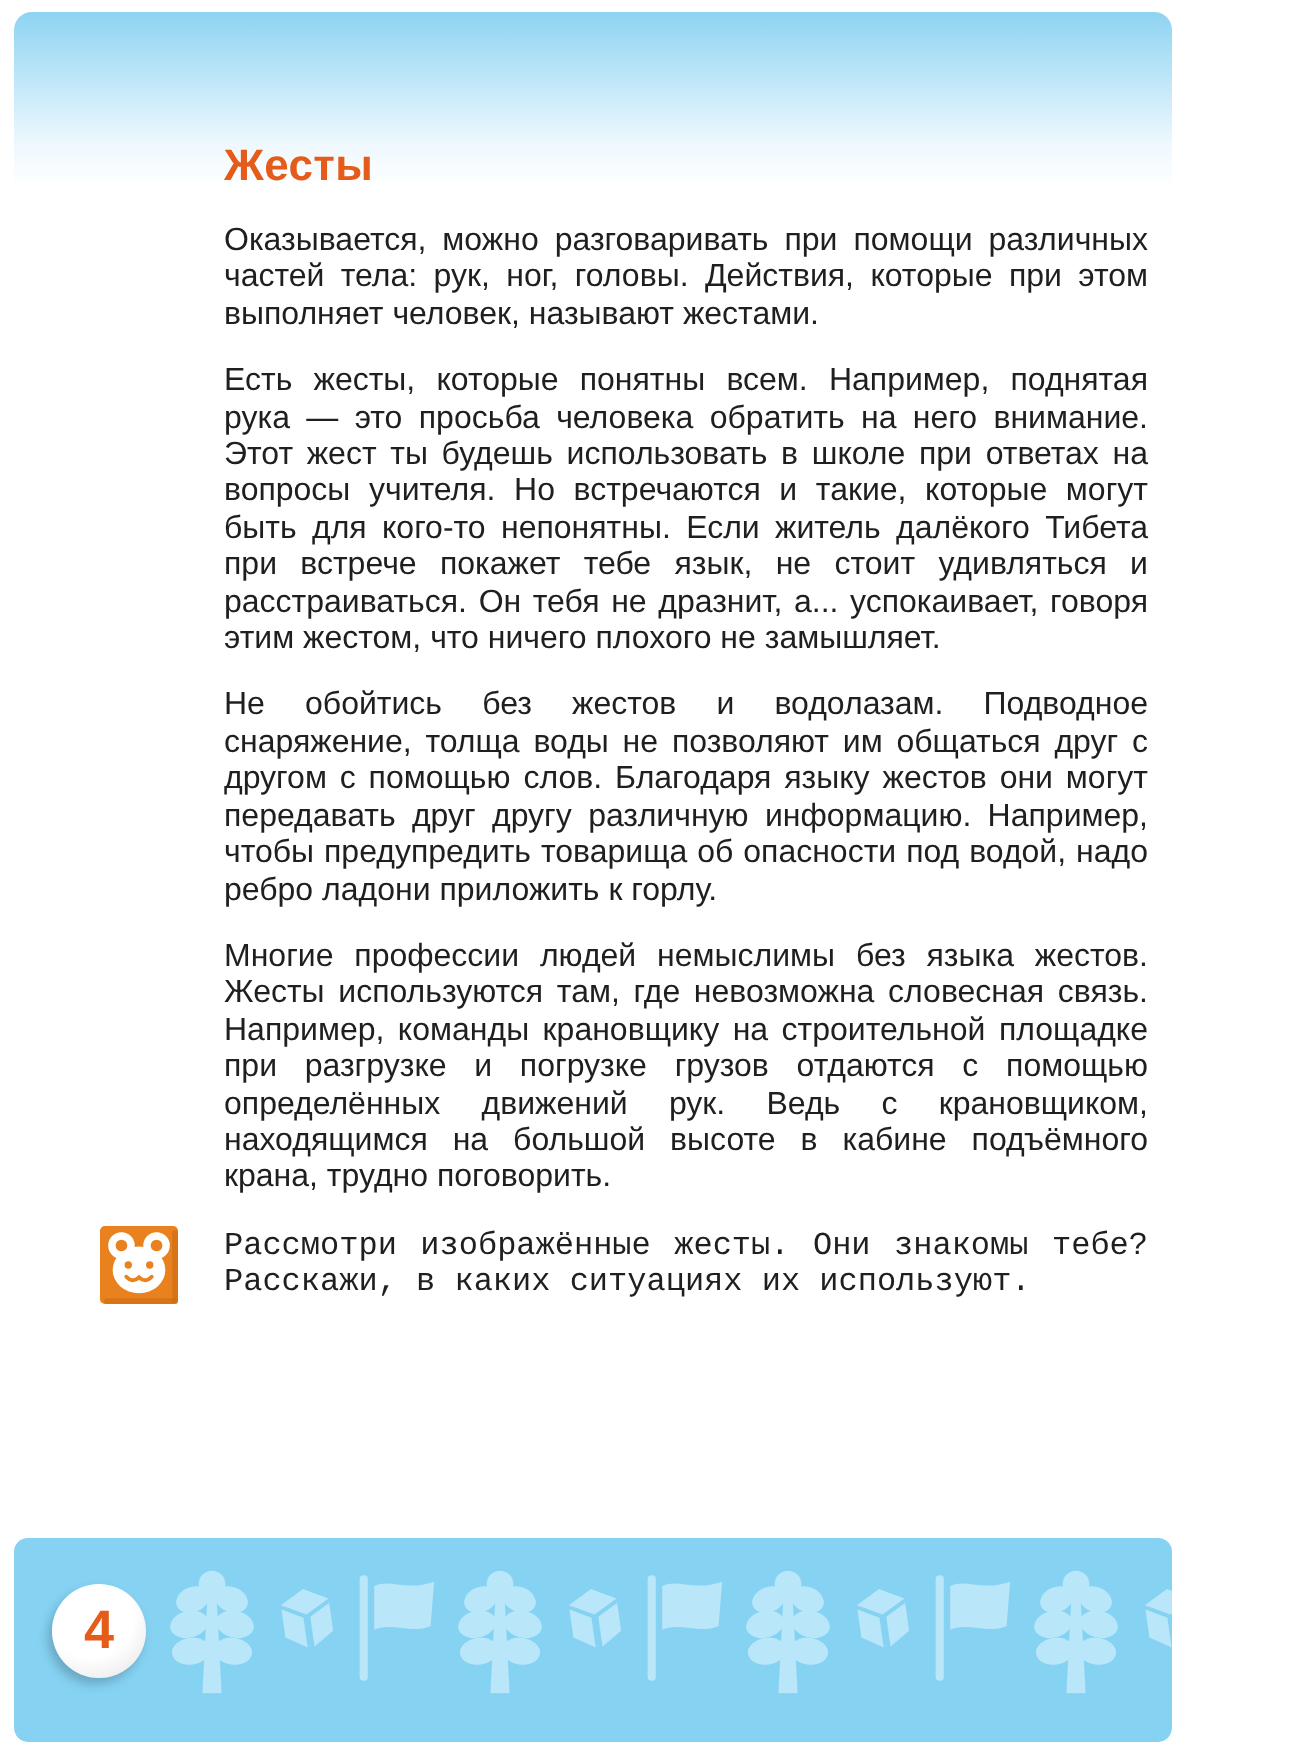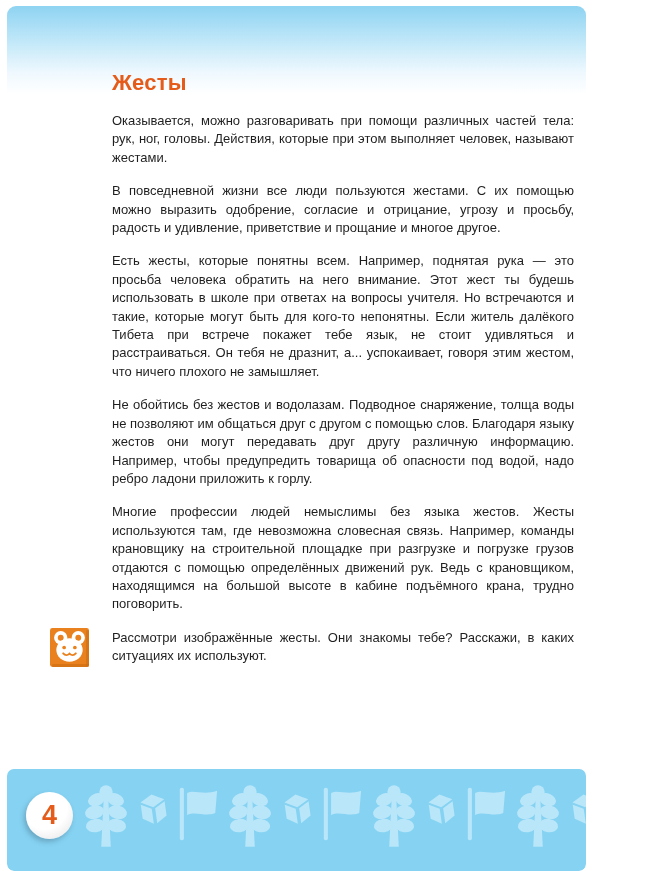--- a/index.html
+++ b/index.html
@@ -35,28 +35,29 @@
   }
   h1.title {
     margin: 64px 0 16px 0;
     font-size: 22px;
     font-weight: bold;
     color: var(--accent-orange);
     letter-spacing: 0.2px;
   }
   p.para {
     margin: 0 0 15px 0;
-    font-size: 13px;
+    font-size: 16px;
     line-height: 18.4px;
     text-align: justify;
     color: var(--body-text);
   }
   .task-row {
     position: relative;
     margin-top: 6px;
+    font-family: Liberation Mono, monospace;
   }
   .task-row p.para { margin-bottom: 0; }
   .bear-badge {
     position: absolute;
     left: -62px; top: -1px;
     width: 39px; height: 39px;
     display: block;
   }
   
   .footer-strip {
@@ -102,21 +103,20 @@
 </head>
 <body>
 
 <div class="page">
   <div class="content">
 
     <div class="text-column">
       <h1 class="title">Жесты</h1>
 
       <p class="para">Оказывается, можно разговаривать при помощи различных частей тела: рук, ног, головы. Действия, которые при этом выполняет человек, называют жестами.</p>
-      <p class="para">В повседневной жизни все люди пользуются жестами. С их помощью можно выразить одобрение, согласие и отрицание, угрозу и просьбу, радость и удивление, приветствие и прощание и многое другое.</p>
       <p class="para">Есть жесты, которые понятны всем. Например, поднятая рука — это просьба человека обратить на него внимание. Этот жест ты будешь использовать в школе при ответах на вопросы учителя. Но встречаются и такие, которые могут быть для кого-то непонятны. Если житель далёкого Тибета при встрече покажет тебе язык, не стоит удивляться и расстраиваться. Он тебя не дразнит, а... успокаивает, говоря этим жестом, что ничего плохого не замышляет.</p>
       <p class="para">Не обойтись без жестов и водолазам. Подводное снаряжение, толща воды не позволяют им общаться друг с другом с помощью слов. Благодаря языку жестов они могут передавать друг другу различную информацию. Например, чтобы предупредить товарища об опасности под водой, надо ребро ладони приложить к горлу.</p>
       <p class="para">Многие профессии людей немыслимы без языка жестов. Жесты используются там, где невозможна словесная связь. Например, команды крановщику на строительной площадке при разгрузке и погрузке грузов отдаются с помощью определённых движений рук. Ведь с крановщиком, находящимся на большой высоте в кабине подъёмного крана, трудно поговорить.</p>
 
       <div class="task-row">
         <span class="bear-badge">
           <svg width="39" height="39" viewBox="0 0 40 40" xmlns="http://www.w3.org/2000/svg">
             <rect x="0" y="0" width="40" height="40" rx="2.5" fill="var(--bear-orange)"></rect>
             <rect x="37" y="2" width="3" height="38" rx="1.5" fill="var(--bear-orange-dark)" opacity="0.55"></rect>
             <rect x="2" y="37" width="38" height="3" rx="1.5" fill="var(--bear-orange-dark)" opacity="0.55"></rect>

